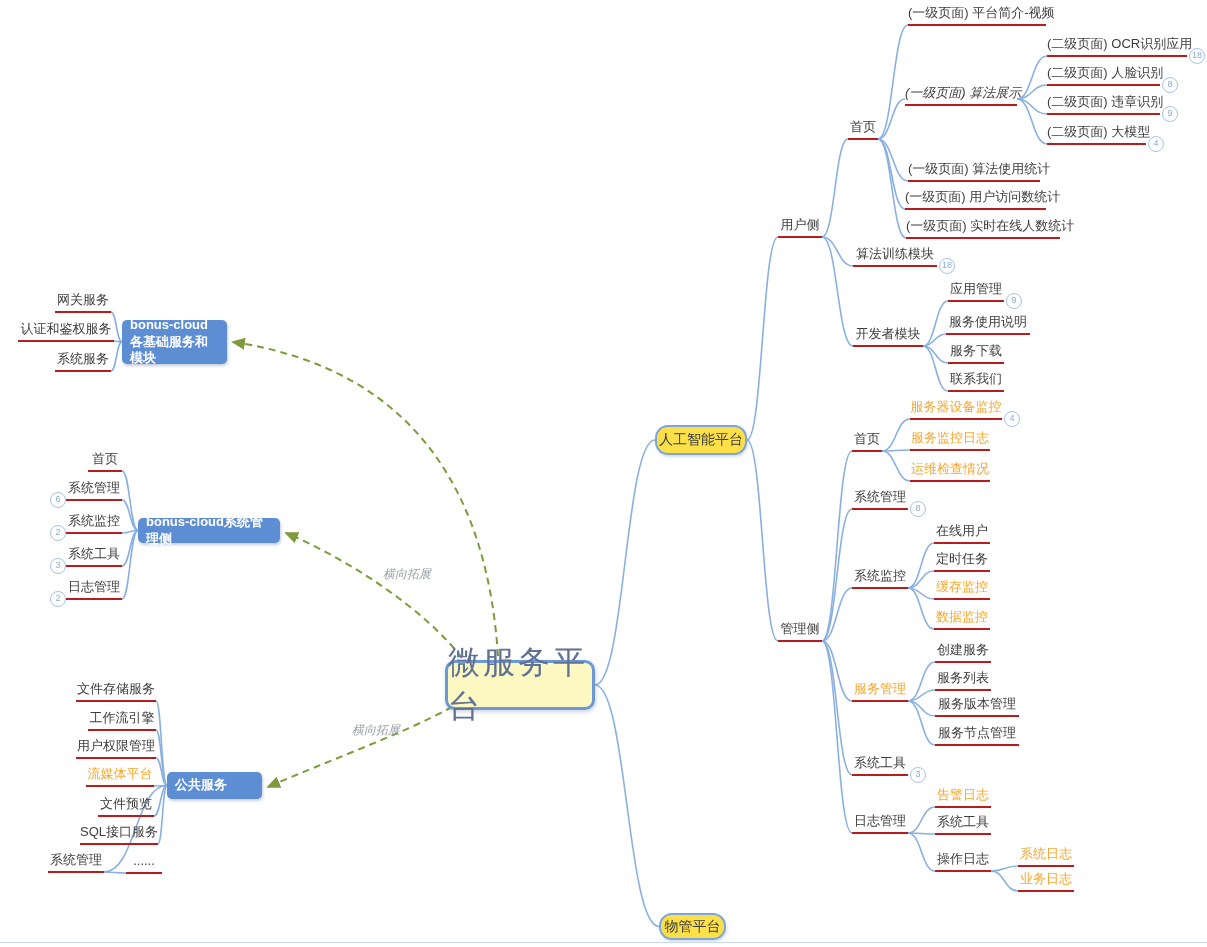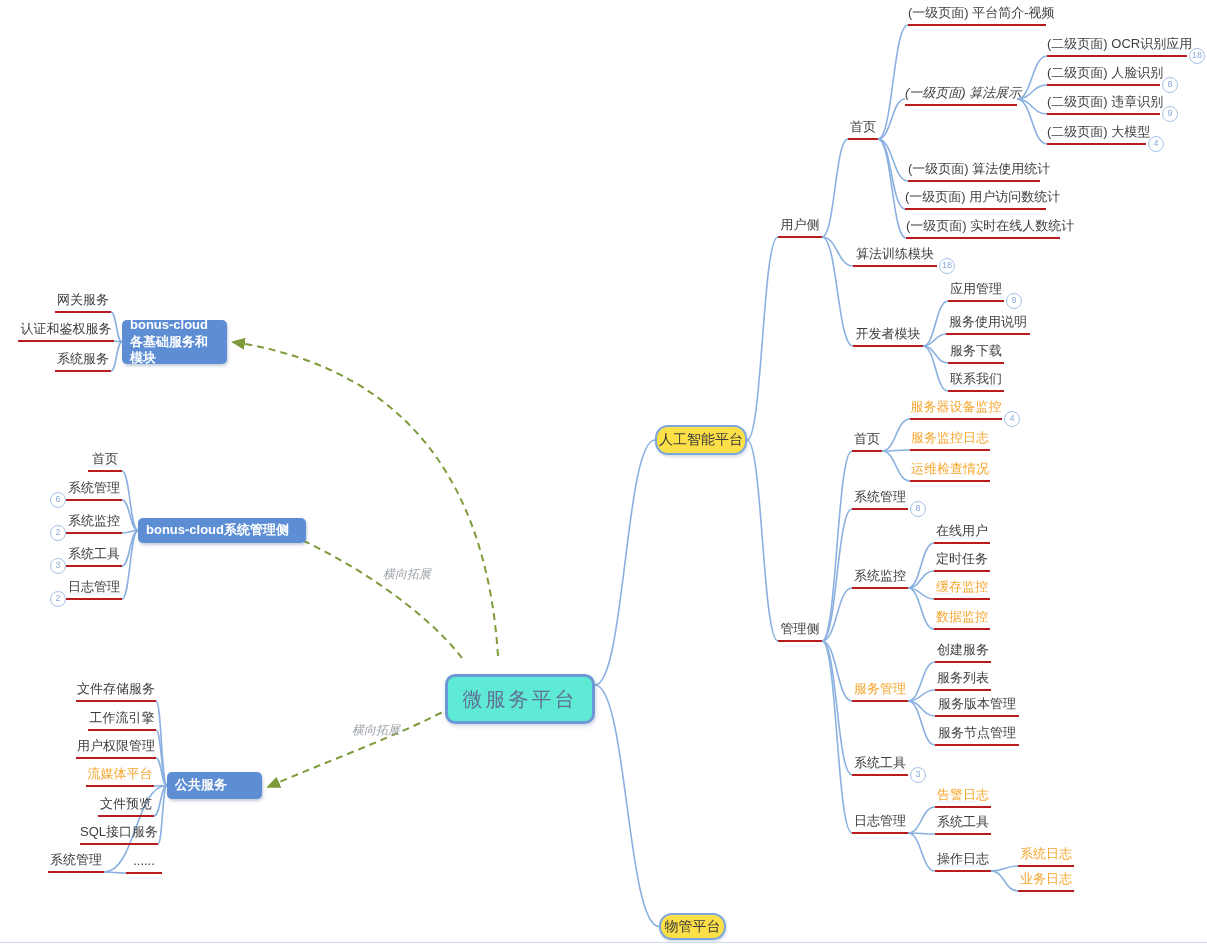--- a/index.html
+++ b/index.html
@@ -1,21 +1,21 @@
 <!DOCTYPE html>
 <html><head>
 <meta charset="utf-8">
 <style>
   html,body{margin:0;padding:0;background:#fff;font-family:"Liberation Sans","DejaVu Sans",sans-serif;}
   #canvas{position:relative;width:1207px;height:947px;background:#fff;overflow:hidden;}
   #edges{position:absolute;left:0;top:0;width:1207px;height:947px;pointer-events:none;}
   .node{position:absolute;box-sizing:border-box;color:#3d3d3d;font-size:13px;cursor:default;}
   .type-label{border-bottom:2px solid #b91c1c;text-align:center;white-space:nowrap;height:22px;line-height:17px;padding-bottom:3px;}
   .c-orange{color:#f7a62e;}
-  .type-central{display:flex;align-items:center;justify-content:center;background:#5eead4;border:3px solid #6d98d8;border-radius:10px;font-size:20px;color:#5f7292;letter-spacing:3px;box-shadow:1px 2px 4px rgba(60,90,140,.25);margin-top:14px;}
+  .type-central{display:flex;align-items:center;justify-content:center;background:#fef9c3;border:3px solid #6d98d8;border-radius:10px;font-size:32px;color:#5f7292;letter-spacing:3px;box-shadow:1px 2px 4px rgba(60,90,140,.25);}
   .type-main{display:flex;align-items:center;justify-content:center;background:#fde047;border:2px solid #7aa5dd;border-radius:13px;font-size:14px;color:#3d3d3d;box-shadow:1px 2px 3px rgba(60,90,140,.2);}
   .type-topic{display:flex;align-items:center;justify-content:flex-start;background:#5d8ed4;border-radius:5px;color:#fff;font-weight:bold;font-size:13px;line-height:1.3;padding:2px 8px;box-shadow:1px 2px 3px rgba(60,90,140,.3);}
   .badge{position:absolute;width:14px;height:14px;border-radius:50%;background:#fff;border:1px solid #a5c3e8;color:#8aabd9;font-size:9px;font-weight:normal;line-height:13px;text-align:center;bottom:-9px;}
   .badge-right{right:-18px;}
   .badge-left{left:-16px;}
   .arrow-label{position:absolute;font-size:12px;color:#9aa0a6;font-style:italic;}
   .bottom-edge{position:absolute;left:0;bottom:4px;width:1207px;height:1px;background:#ccd9e8;}
 </style>
 </head>
 <body>
@@ -142,21 +142,21 @@
       <div class="node type-label" style="left: 935px; top: 813px; width: 56px;"><span>系统工具</span></div>
       <div class="node type-label" style="left: 935px; top: 850px; width: 56px;"><span>操作日志</span></div>
       <div class="node type-label c-orange" style="left: 1018px; top: 845px; width: 56px;"><span>系统日志</span></div>
       <div class="node type-label c-orange" style="left: 1018px; top: 870px; width: 56px;"><span>业务日志</span></div>
       <div class="node type-topic" style="left: 122px; top: 320px; width: 105px; height: 44px;">
         <span>bonus-cloud各基础服务和模块</span>
       </div>
       <div class="node type-label" style="left: 55px; top: 291px; width: 56px;"><span>网关服务</span></div>
       <div class="node type-label" style="left: 18px; top: 320px; width: 96px;"><span>认证和鉴权服务</span></div>
       <div class="node type-label" style="left: 55px; top: 350px; width: 56px;"><span>系统服务</span></div>
-      <div class="node type-topic" style="left: 138px; top: 518px; width: 168px; height: 25px;">
+      <div class="node type-topic" style="left: 138px; top: 518px; width: 142px; height: 25px;">
         <span>bonus-cloud系统管理侧</span>
       </div>
       <div class="node type-label" style="left: 88px; top: 450px; width: 34px;"><span>首页</span></div>
       <div class="node type-label" style="left: 66px; top: 479px; width: 56px;"><span>系统管理</span><span class="badge badge-left">6</span></div>
       <div class="node type-label" style="left: 66px; top: 512px; width: 56px;"><span>系统监控</span><span class="badge badge-left">2</span></div>
       <div class="node type-label" style="left: 66px; top: 545px; width: 56px;"><span>系统工具</span><span class="badge badge-left">3</span></div>
       <div class="node type-label" style="left: 66px; top: 578px; width: 56px;"><span>日志管理</span><span class="badge badge-left">2</span></div>
       <div class="node type-topic" style="left: 167px; top: 772px; width: 95px; height: 27px;">
         <span>公共服务</span>
       </div>

